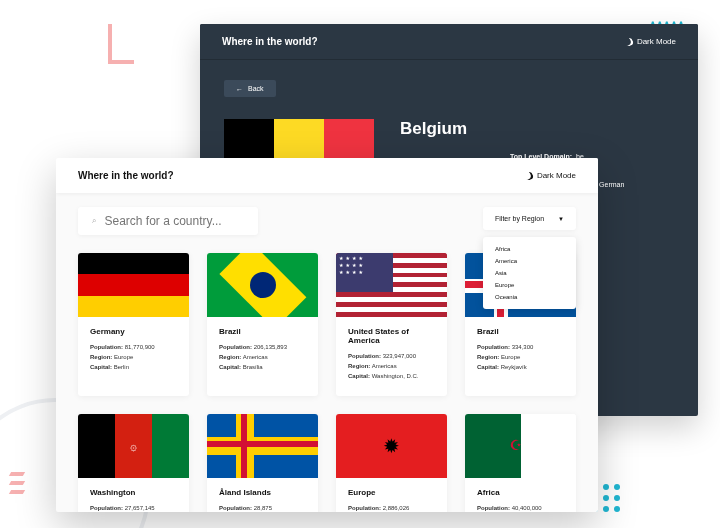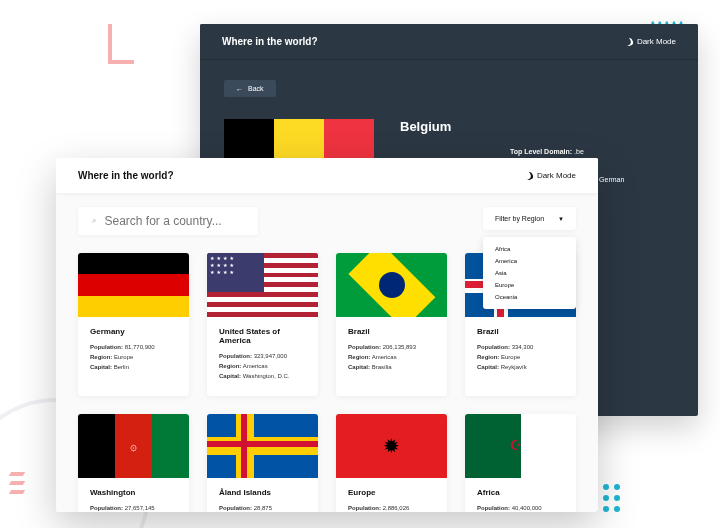--- a/index.html
+++ b/index.html
@@ -19,21 +19,21 @@
   .dark-header { display: flex; justify-content: space-between; align-items: center; padding: 12px 22px; background: #2b3743; box-shadow: 0 1px 0 rgba(0,0,0,.2); }
   .dark-title { font-size: 10px; font-weight: 700; }
   .theme-toggle-d { display: flex; align-items: center; gap: 4px; font-size: 8px; cursor: pointer; }
   .dark-body { padding: 18px 24px; }
   .back-btn { background: #3b4a5a; color: #fff; border: none; font-size: 7px; padding: 5px 12px; border-radius: 2px; cursor: pointer; display: inline-flex; align-items: center; gap: 5px; }
 
   .detail-row { display: flex; gap: 26px; margin-top: 22px; align-items: flex-start; }
   .big-flag { width: 150px; height: 100px; display: flex; }
   .big-flag span { flex: 1; }
   .detail-info { flex: 1; font-size: 7px; }
-  .detail-name { font-size: 13px; font-weight: 700; margin-bottom: 12px; }
+  .detail-name { font-size: 17px; font-weight: 700; margin-bottom: 12px; }
   .detail-cols { display: flex; gap: 30px; }
   .detail-cols .col div, .borders-row { margin-bottom: 3px; line-height: 1.6; }
   .detail-cols strong { font-weight: 600; }
   .borders-row { margin-top: 14px; display: flex; align-items: center; gap: 6px; flex-wrap: wrap; }
   .border-chip { background: #3b4a5a; padding: 3px 10px; font-size: 6px; border-radius: 2px; }
 
   
   .light-window { position: absolute; top: 158px; left: 56px; width: 542px; height: 354px; background: #fafafa; box-shadow: 0 14px 40px rgba(0,0,0,.22); border-radius: 2px; overflow: hidden; color: #111; }
   .light-header { display: flex; justify-content: space-between; align-items: center; padding: 12px 22px; background: #fff; box-shadow: 0 1px 4px rgba(0,0,0,.06); }
   .light-title { font-size: 10px; font-weight: 700; }
@@ -193,41 +193,41 @@
           <span style="background:#ffce00"></span>
         </div>
         <div class="card-body">
           <div class="card-name">Germany</div>
           <div class="stat"><strong>Population:</strong> 81,770,900</div>
           <div class="stat"><strong>Region:</strong> Europe</div>
           <div class="stat"><strong>Capital:</strong> Berlin</div>
         </div>
       </div>
       <div class="card">
+        <div class="flag flag-br">
+          <div class="dia"></div>
+          <div class="cir"></div>
+        </div>
+        <div class="card-body">
+          <div class="card-name">Brazil</div>
+          <div class="stat"><strong>Population:</strong> 206,135,893</div>
+          <div class="stat"><strong>Region:</strong> Americas</div>
+          <div class="stat"><strong>Capital:</strong> Brasília</div>
+        </div>
+      </div>
+      <div class="card">
         <div class="flag flag-us"></div>
         <div class="card-body">
           <div class="card-name">United States of America</div>
           <div class="stat"><strong>Population:</strong> 323,947,000</div>
           <div class="stat"><strong>Region:</strong> Americas</div>
           <div class="stat"><strong>Capital:</strong> Washington, D.C.</div>
         </div>
       </div>
       <div class="card">
-        <div class="flag flag-br">
-          <div class="dia"></div>
-          <div class="cir"></div>
-        </div>
-        <div class="card-body">
-          <div class="card-name">Brazil</div>
-          <div class="stat"><strong>Population:</strong> 206,135,893</div>
-          <div class="stat"><strong>Region:</strong> Americas</div>
-          <div class="stat"><strong>Capital:</strong> Brasília</div>
-        </div>
-      </div>
-      <div class="card">
         <div class="flag flag-is">
           <div class="r1"></div>
           <div class="r2"></div>
         </div>
         <div class="card-body">
           <div class="card-name">Brazil</div>
           <div class="stat"><strong>Population:</strong> 334,300</div>
           <div class="stat"><strong>Region:</strong> Europe</div>
           <div class="stat"><strong>Capital:</strong> Reykjavík</div>
         </div>

